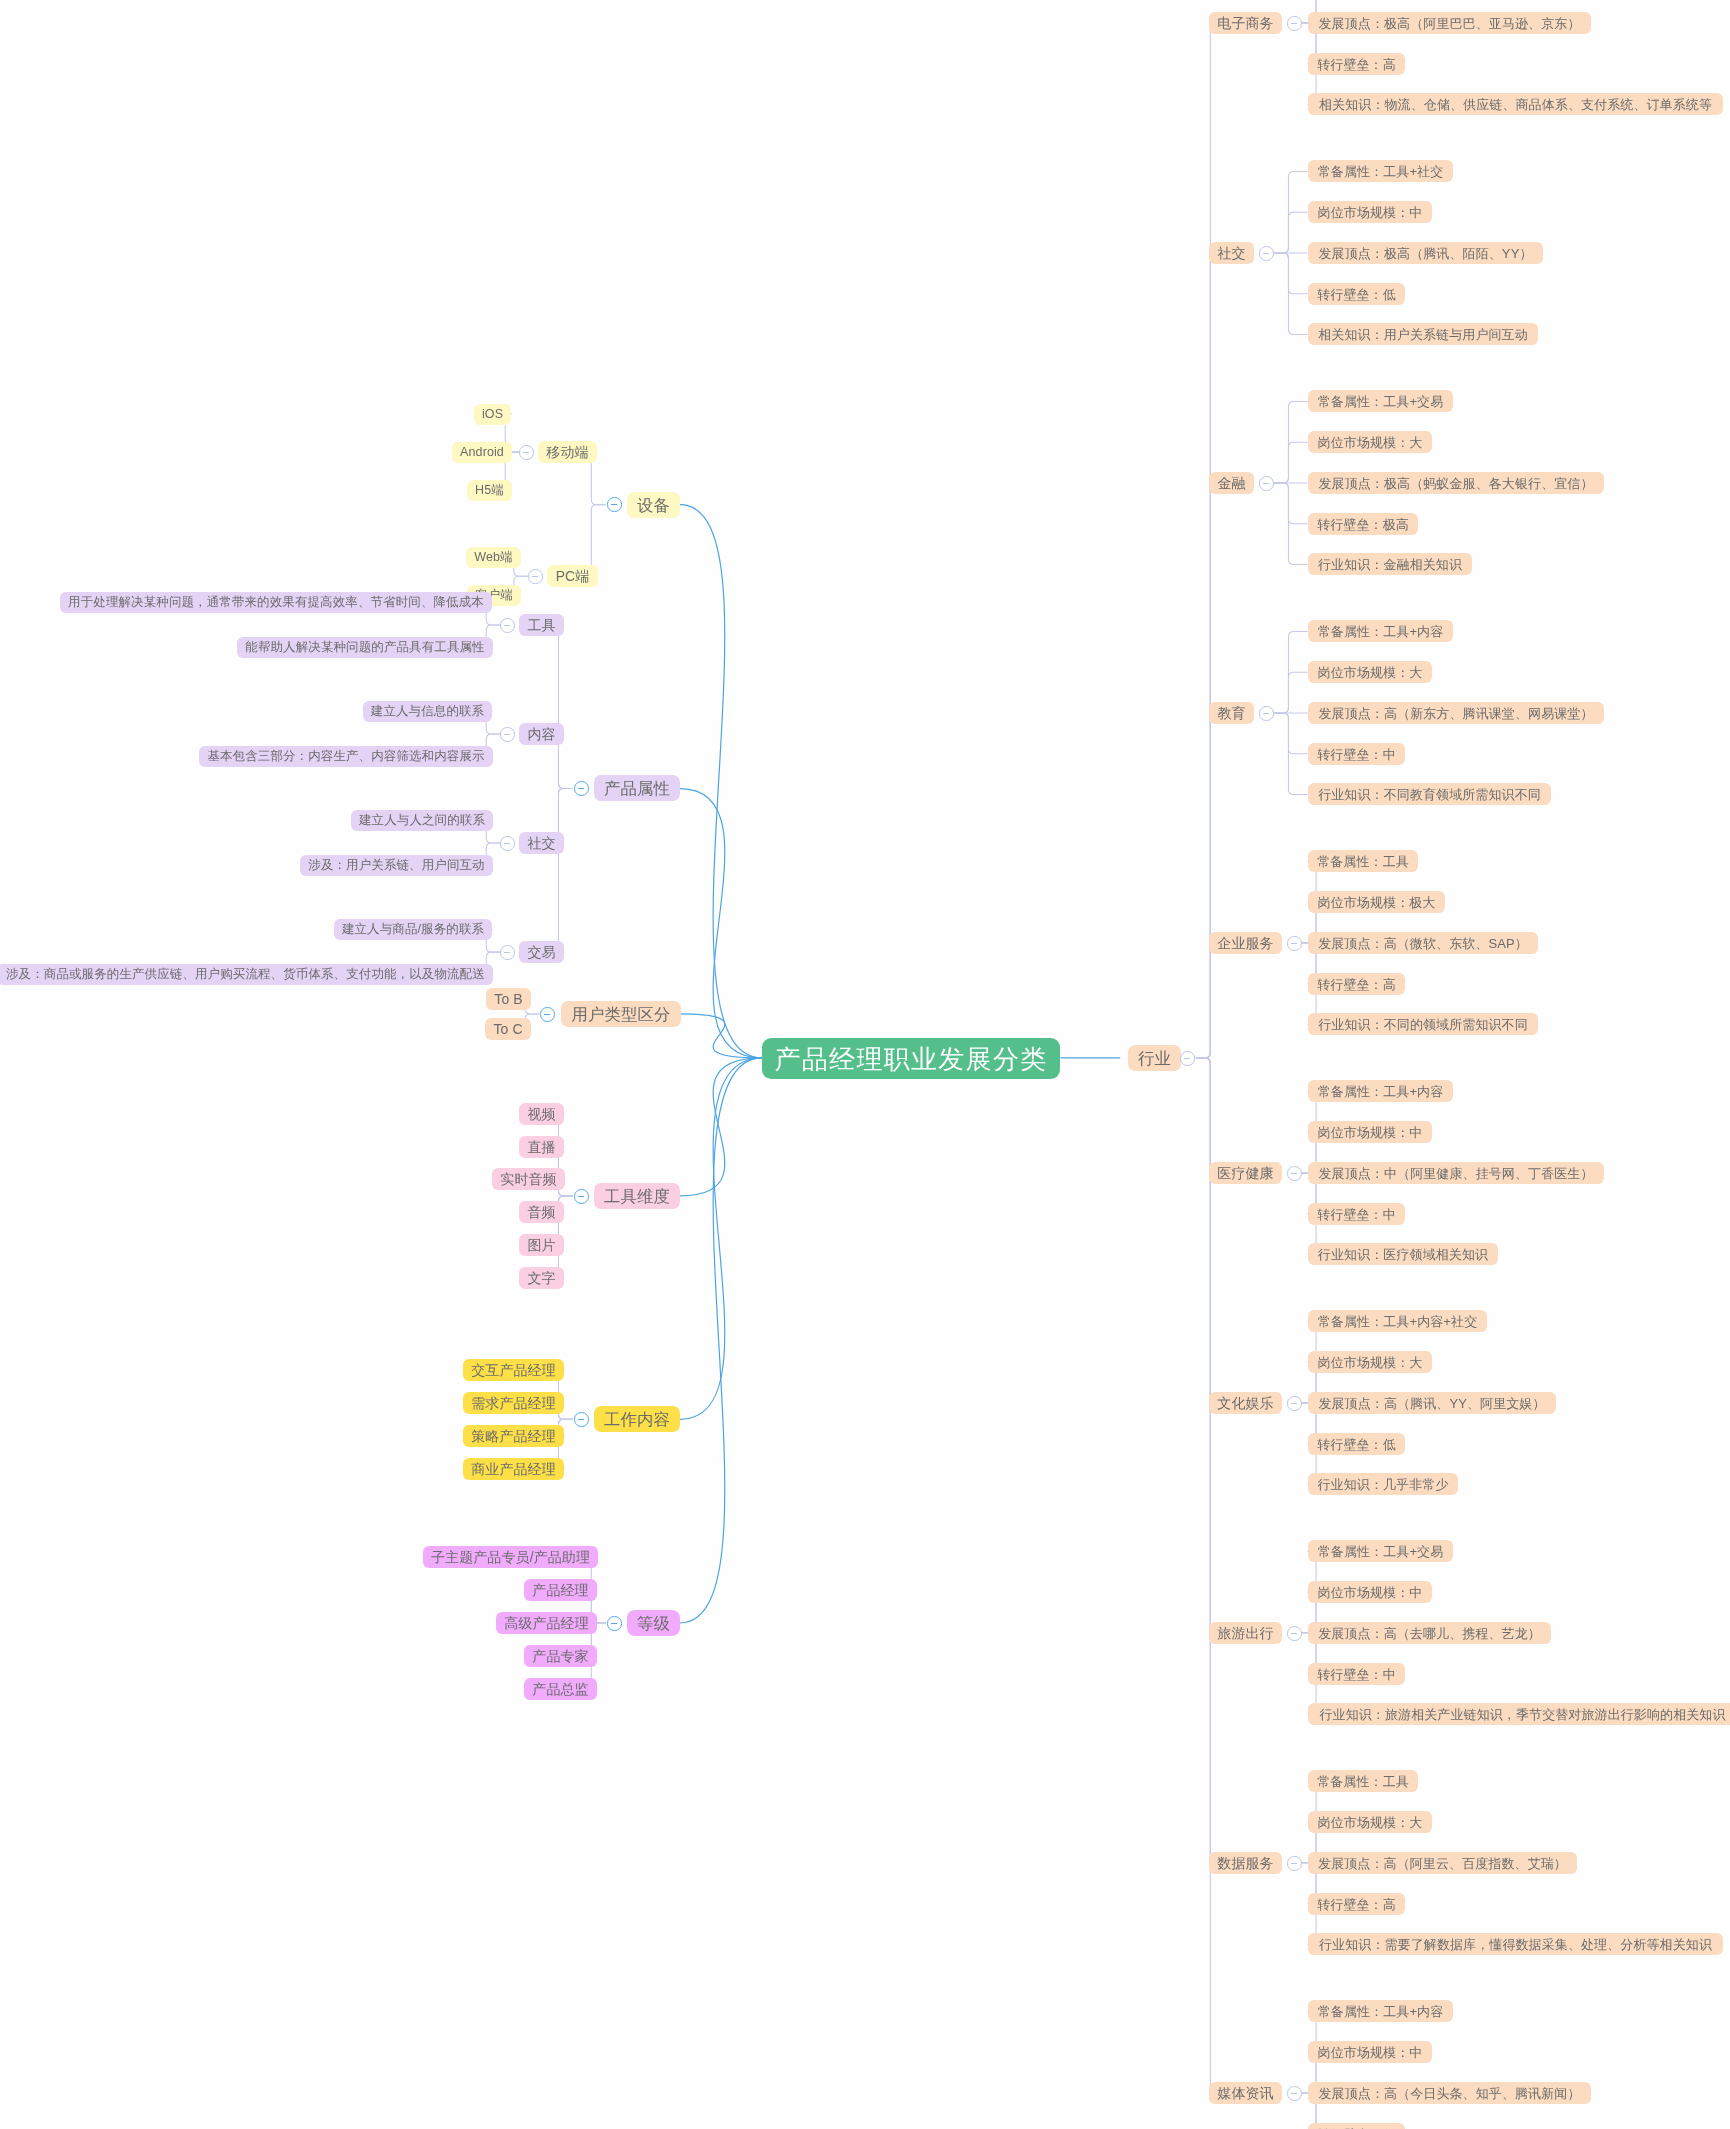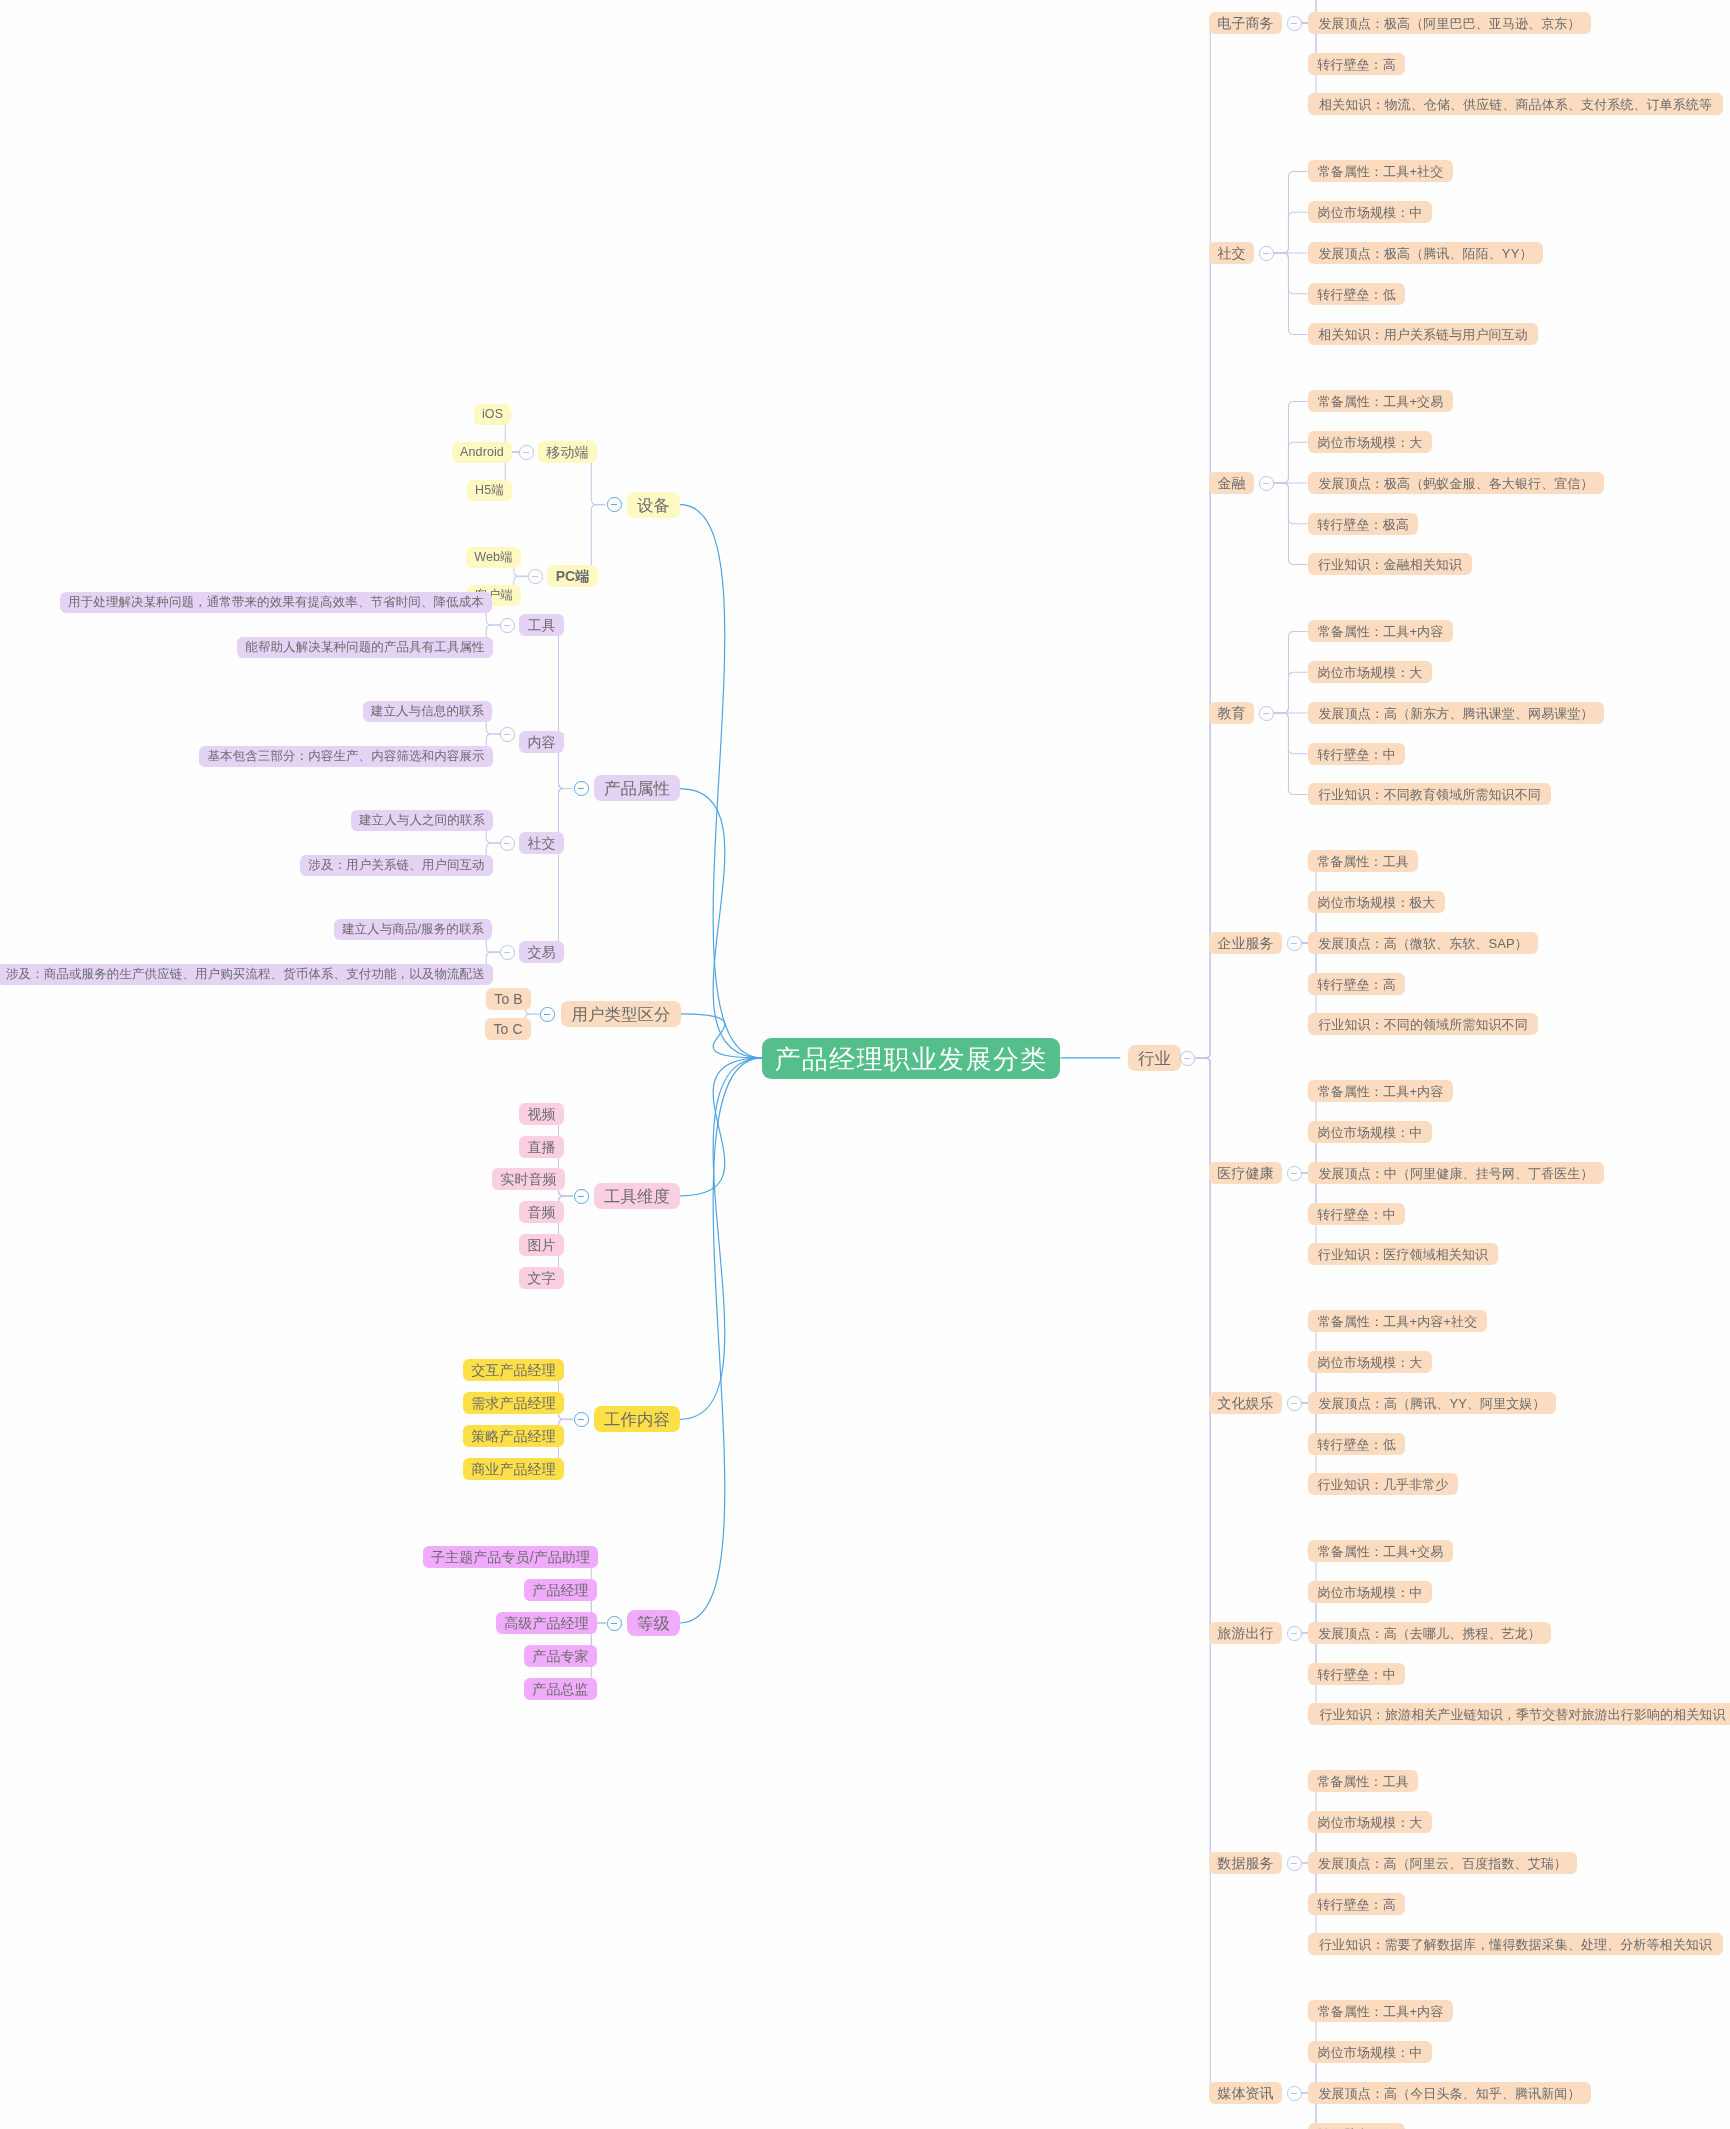--- a/index.html
+++ b/index.html
@@ -198,37 +198,37 @@
       <div class="toggle accent" style="left: 607px; top: 497px;">
         <i></i>
       </div>
       <div class="node lv2 c-purple" style="height: 22.3px; padding: 0px 8.5px; font-size: 14px; width: 59px; left: 538px; top: 441px;">移动端</div>
       <div class="toggle" style="left: 519px; top: 445px;">
         <i></i>
       </div>
       <div class="node lv3 c-purple" style="height: 21px; padding: 0px 8px; font-size: 12.5px; width: 37px; left: 474px; top: 404px;">iOS</div>
       <div class="node lv3 c-purple" style="height: 21px; padding: 0px 8px; font-size: 12.5px; width: 60px; left: 452px; top: 442px;">Android</div>
       <div class="node lv3 c-purple" style="height: 21px; padding: 0px 8px; font-size: 12.5px; width: 45px; left: 467px; top: 480px;">H5端</div>
-      <div class="node lv2 c-purple" style="height: 22.3px; padding: 0px 4px; font-size: 14px; width: 51px; left: 547px; top: 565px; font-weight: bold;">PC端</div>
+      <div class="node lv2 c-purple" style="height: 22.3px; padding: 0px 4px; font-size: 14px; width: 51px; left: 547px; top: 565px;">PC端</div>
       <div class="toggle" style="left: 528px; top: 569px;">
         <i></i>
       </div>
       <div class="node lv3 c-purple" style="height: 21px; padding: 0px 8px; font-size: 12.5px; width: 55px; left: 466px; top: 547px;">Web端</div>
       <div class="node lv3 c-purple" style="height: 21px; padding: 0px 8px; font-size: 12.5px; width: 54px; left: 467px; top: 585px;">客户端</div>
       <div class="node lv1 c-purple2" style="height: 26px; padding: 0px 10px; font-size: 16.4px; width: 86px; left: 594px; top: 775px;">产品属性</div>
       <div class="toggle accent" style="left: 574px; top: 781px;">
         <i></i>
       </div>
       <div class="node lv2 c-purple2" style="height: 22.3px; padding: 0px 8.5px; font-size: 14px; width: 45px; left: 519px; top: 614px;">工具</div>
       <div class="toggle" style="left: 500px; top: 618px;">
         <i></i>
       </div>
       <div class="node lv3 c-purple2" style="height: 21px; padding: 0px 8px; font-size: 12.5px; width: 432px; left: 60px; top: 592px;">用于处理解决某种问题，通常带来的效果有提高效率、节省时间、降低成本</div>
       <div class="node lv3 c-purple2" style="height: 21px; padding: 0px 8px; font-size: 12.5px; width: 256px; left: 237px; top: 637px;">能帮助人解决某种问题的产品具有工具属性</div>
-      <div class="node lv2 c-purple2" style="height: 22.3px; padding: 0px 8.5px; font-size: 14px; width: 45px; left: 519px; top: 723px; margin-top: 8px;">内容</div>
+      <div class="node lv2 c-purple2" style="height: 22.3px; padding: 0px 8.5px; font-size: 14px; width: 45px; left: 519px; top: 723px;">内容</div>
       <div class="toggle" style="left: 500px; top: 727px;">
         <i></i>
       </div>
       <div class="node lv3 c-purple2" style="height: 21px; padding: 0px 8px; font-size: 12.5px; width: 129px; left: 363px; top: 701px;">建立人与信息的联系</div>
       <div class="node lv3 c-purple2" style="height: 21px; padding: 0px 8px; font-size: 12.5px; width: 294px; left: 199px; top: 746px;">基本包含三部分：内容生产、内容筛选和内容展示</div>
       <div class="node lv2 c-purple2" style="height: 22.3px; padding: 0px 8.5px; font-size: 14px; width: 45px; left: 519px; top: 832px;">社交</div>
       <div class="toggle" style="left: 500px; top: 836px;">
         <i></i>
       </div>
       <div class="node lv3 c-purple2" style="height: 21px; padding: 0px 8px; font-size: 12.5px; width: 142px; left: 351px; top: 810px;">建立人与人之间的联系</div>

